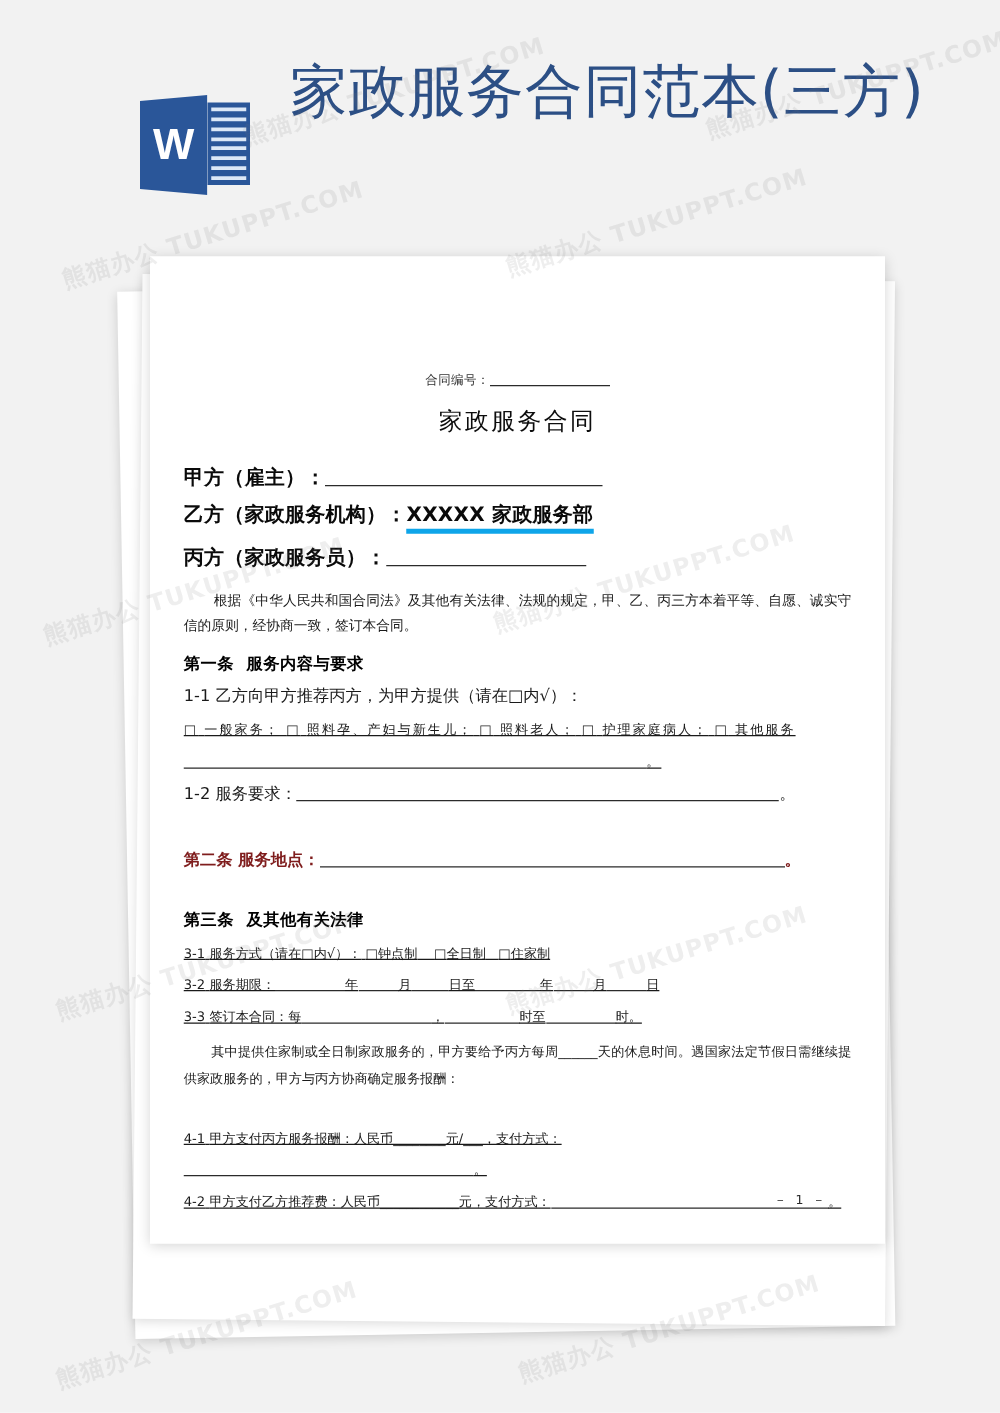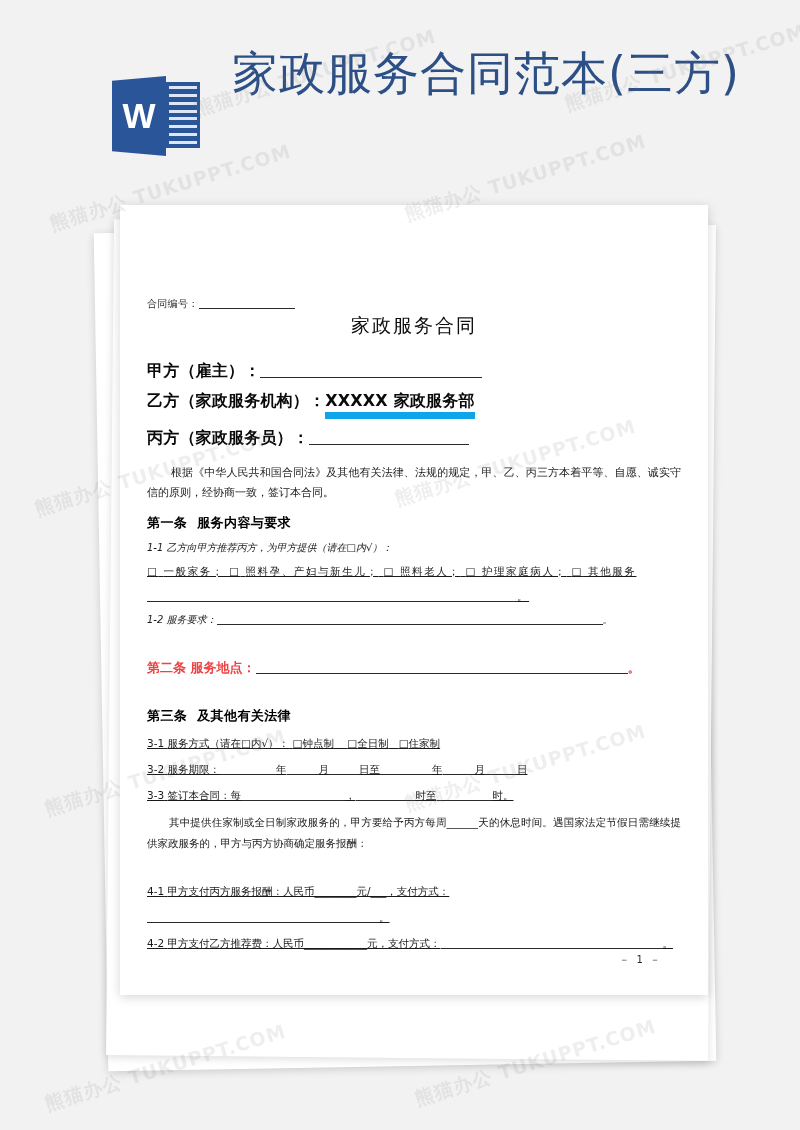--- a/index.html
+++ b/index.html
@@ -71,24 +71,24 @@
     z-index: 10;
   }
 
   
   .doc {
     position: absolute; left: 0; top: 0; width: 588px; height: 790px;
     padding: 92px 27px 14px 27px;
     color: #111; font-family: "DejaVu Sans", "Liberation Sans", sans-serif;
   }
   .contract-no {
-    text-align: left; font-size: 10px; color: #333;
-    margin-bottom: 2px; letter-spacing: 0.3px;
-  }
-  .ul-solid { border-bottom: 7px solid #0ea5e9; display: inline-block; vertical-align: baseline; }
+    text-align: center; font-size: 10px; color: #333;
+    margin-bottom: 13px; letter-spacing: 0.3px;
+  }
+  .ul-solid { border-bottom: 4px solid #0ea5e9; display: inline-block; vertical-align: baseline; }
 
   .doc-h1 {
     text-align: center; font-size: 19px; font-weight: 400;
     letter-spacing: 2px; margin: 2px 0 22px 0; color: #0d0d0d;
     font-family: "DejaVu Serif", serif;
   }
 
   .party {
     font-size: 16px; font-weight: 700; letter-spacing: 0.2px;
     margin-bottom: 9px; color: #0a0a0a;
@@ -100,25 +100,25 @@
     color: #1a1a1a; margin: 14px 0 4px 0;
   }
   .para.indent { text-indent: 24px; }
 
   .art-h {
     font-size: 13px; font-weight: 700; color: #000;
     margin: 10px 0 6px 0; letter-spacing: 0.4px;
   }
   .art-h .sp { display: inline-block; width: 10px; }
 
-  .line { font-size: 10px; line-height: 1.9; color: #1a1a1a; margin-bottom: 2px; font-style: italic; }
+  .line { font-size: 13px; line-height: 1.9; color: #1a1a1a; margin-bottom: 2px; }
   .line-lg { font-size: 10.5px; line-height: 2.45; color: #1a1a1a; text-decoration: underline; }
   .spread { letter-spacing: 1.6px; }
 
-  .art-inline { font-size: 13px; font-weight: 700; color: #ef4444; margin: 12px 0 4px 0; }
+  .art-inline { font-size: 13px; font-weight: 700; color: #7f1d1d; margin: 12px 0 4px 0; }
   .art-inline .blank { font-weight: 400; }
 
   .blank { border-bottom: 1px solid #2b2b2b; display: inline-block; height: 11px; vertical-align: -2px; }
 
   .sub-para {
     font-size: 10.5px; line-height: 2.0; text-align: justify;
     color: #1a1a1a; text-indent: 22px; margin-top: 4px;
   }
   .gap { height: 16px; }
   .gap-sm { height: 9px; }

